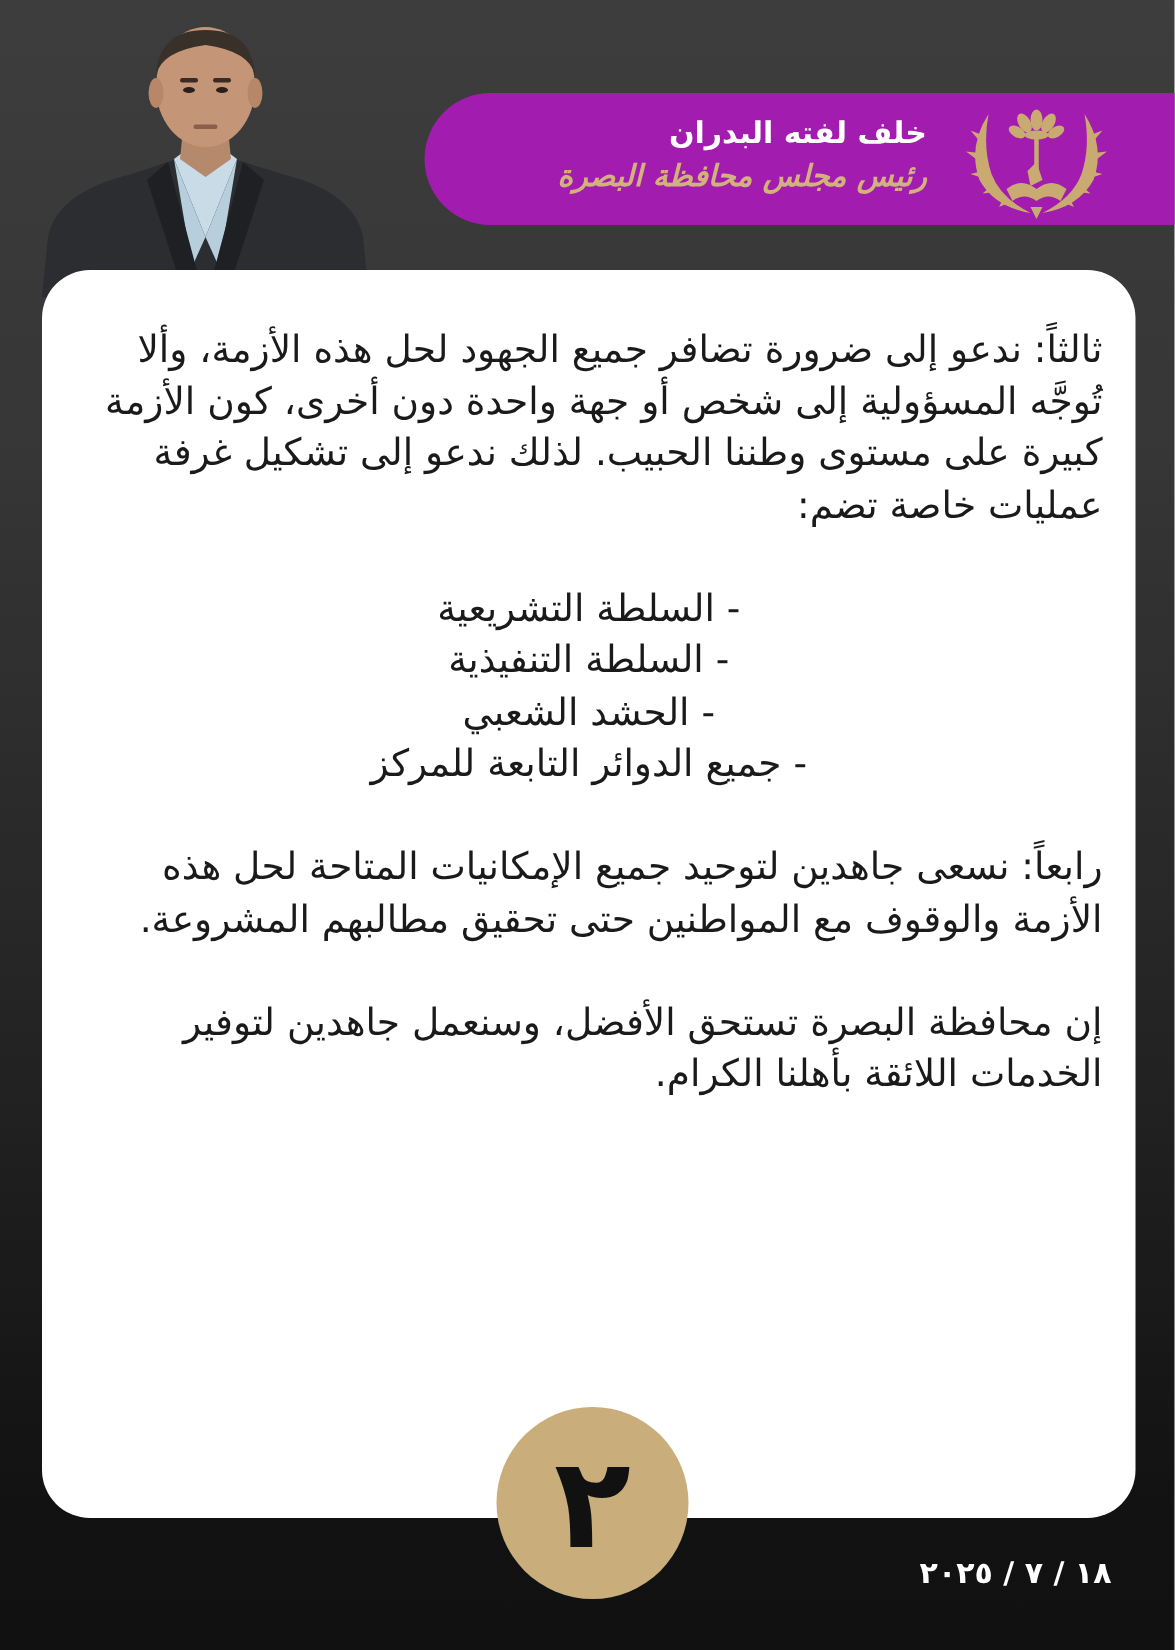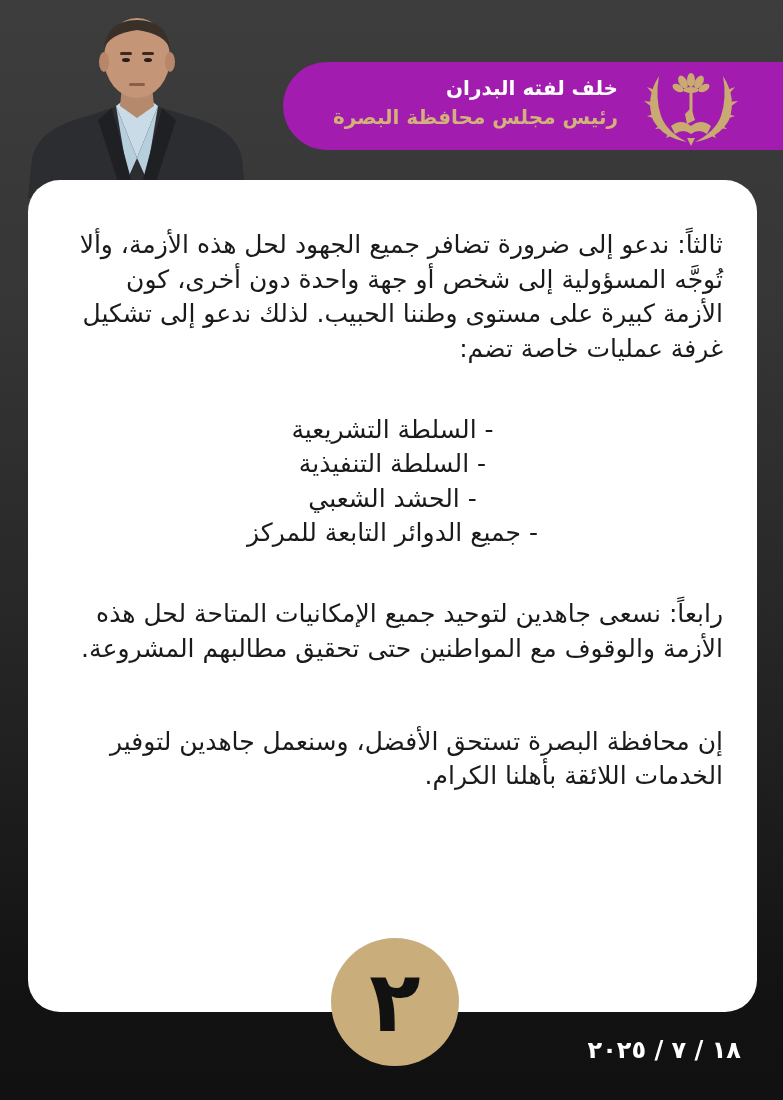--- a/index.html
+++ b/index.html
@@ -16,44 +16,44 @@
     position:absolute; left:283px; top:62px; width:500px; height:88px;
     background:#a21caf; border-radius:44px 0 0 44px;
   }
   .header-text {
     position:absolute; right:165px; top:12px; text-align:right; direction:rtl;
   }
   .header-name {
     color:#ffffff; font-weight:bold; font-size:20px; line-height:28px; white-space:nowrap;
   }
   .header-role {
-    color:#d2b27a; font-weight:bold; font-size:20px; line-height:30px; white-space:nowrap;
+    color:#d2b27a; font-weight:bold; font-size:20px; line-height:30px; white-space:nowrap;font-style:italic;
   }
   .emblem { position:absolute; right:42px; top:6px; width:100px; height:80px; }
   .card {
     position:absolute; left:28px; top:180px; width:729px; height:832px;
     background:#ffffff; border-radius:32px;
   }
   .content {
     position:absolute; right:22px; left:22px; top:36px;
     direction:rtl; text-align:right; color:#1a1a1a;
     font-size:25px; line-height:34.5px;
   }
-  .para { margin:12px; }
+  .para { margin:0; }
   .gap { height:34.5px; }
   .list-item { margin:0;text-align:center; }
   .badge {
     position:absolute; left:331px; top:938px; width:128px; height:128px;
     border-radius:50%; background:#c9ae7b;
     display:flex; align-items:center; justify-content:center;
     font-size:84px; font-weight:bold; color:#111; line-height:1;
   }
   .date {
     position:absolute; right:42px; top:1036px; color:#ffffff; font-weight:bold;
-    font-size:24px; direction:rtl; letter-spacing:1px;
+    font-size:20px; direction:rtl; letter-spacing:1px;
   }
 </style>
 </head>
 <body>
 
 <div class="portrait">
   <svg width="218" height="190" viewBox="0 0 218 190">
 
     <path d="M0 190 L4 150 Q10 120 60 108 L90 98 L128 98 L160 108 Q208 120 214 150 L218 190 Z" fill="#2b2d31"></path>
 

